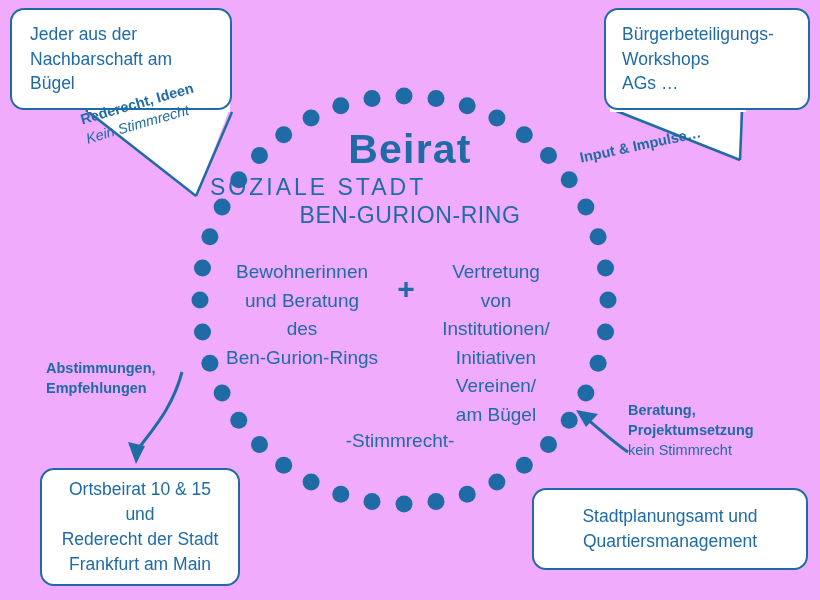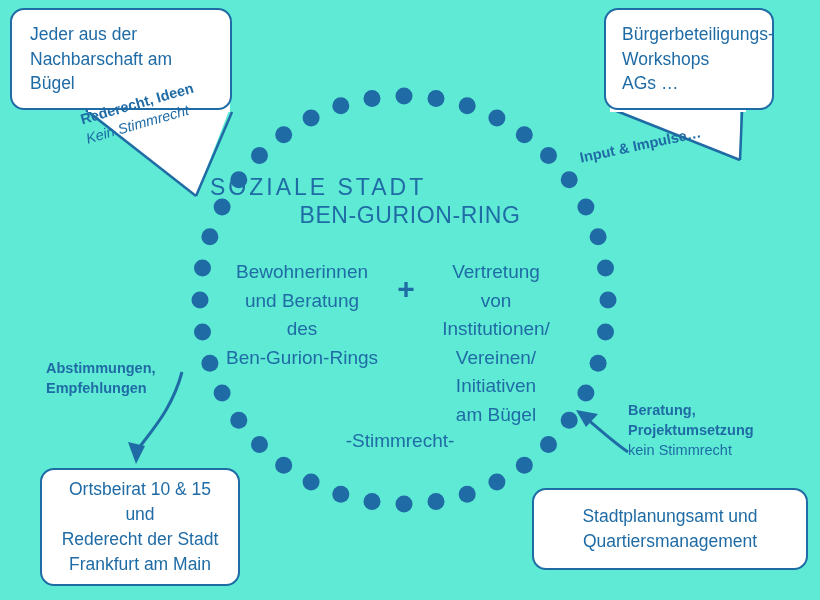--- a/index.html
+++ b/index.html
@@ -8,21 +8,21 @@
     background: #ffffff;
   }
   body {
     font-family: "Liberation Sans", sans-serif;
   }
   #stage {
     position: relative;
     width: 820px;
     height: 600px;
     overflow: hidden;
-    background: #5eead4;
+    background: #f0abfc;
   }
   .svg-layer {
     position: absolute;
     left: 0;
     top: 0;
     width: 820px;
     height: 600px;
   }
   
   .box {
@@ -49,21 +49,21 @@
     top: 8px;
     width: 222px;
     height: 102px;
     align-items: flex-start;
     text-align: left;
     padding-left: 18px;
   }
   #box-top-right {
     left: 604px;
     top: 8px;
-    width: 170px;
+    width: 206px;
     height: 102px;
     align-items: flex-start;
     text-align: left;
     padding-left: 16px;
   }
   #box-bottom-left {
     left: 40px;
     top: 468px;
     width: 200px;
     height: 118px;
@@ -262,38 +262,39 @@
     <div class="line">und</div>
     <div class="line">Rederecht der Stadt</div>
     <div class="line">Frankfurt am Main</div>
   </div>
 
   <div class="box" id="box-bottom-right">
     <div class="line">Stadtplanungsamt und</div>
     <div class="line">Quartiersmanagement</div>
   </div>
 
+  <div class="center-title">Beirat</div>
   <div class="center-sub1">SOZIALE STADT</div>
   <div class="center-sub2">BEN-GURION-RING</div>
 
   <div class="col-left">
     <div>Bewohnerinnen</div>
     <div>und Beratung</div>
     <div>des</div>
     <div>Ben-Gurion-Rings</div>
   </div>
 
   <div class="plus-sign">+</div>
 
   <div class="col-right">
     <div>Vertretung</div>
     <div>von</div>
     <div>Institutionen/</div>
+    <div>Initiativen</div>
     <div>Vereinen/</div>
-    <div>Initiativen</div>
     <div>am Bügel</div>
   </div>
 
   <div class="stimmrecht">-Stimmrecht-</div>
 
   <div class="annot" id="annot-rederecht">
     <div class="b">Rederecht, Ideen</div>
     <div class="i">Kein Stimmrecht</div>
   </div>
 

